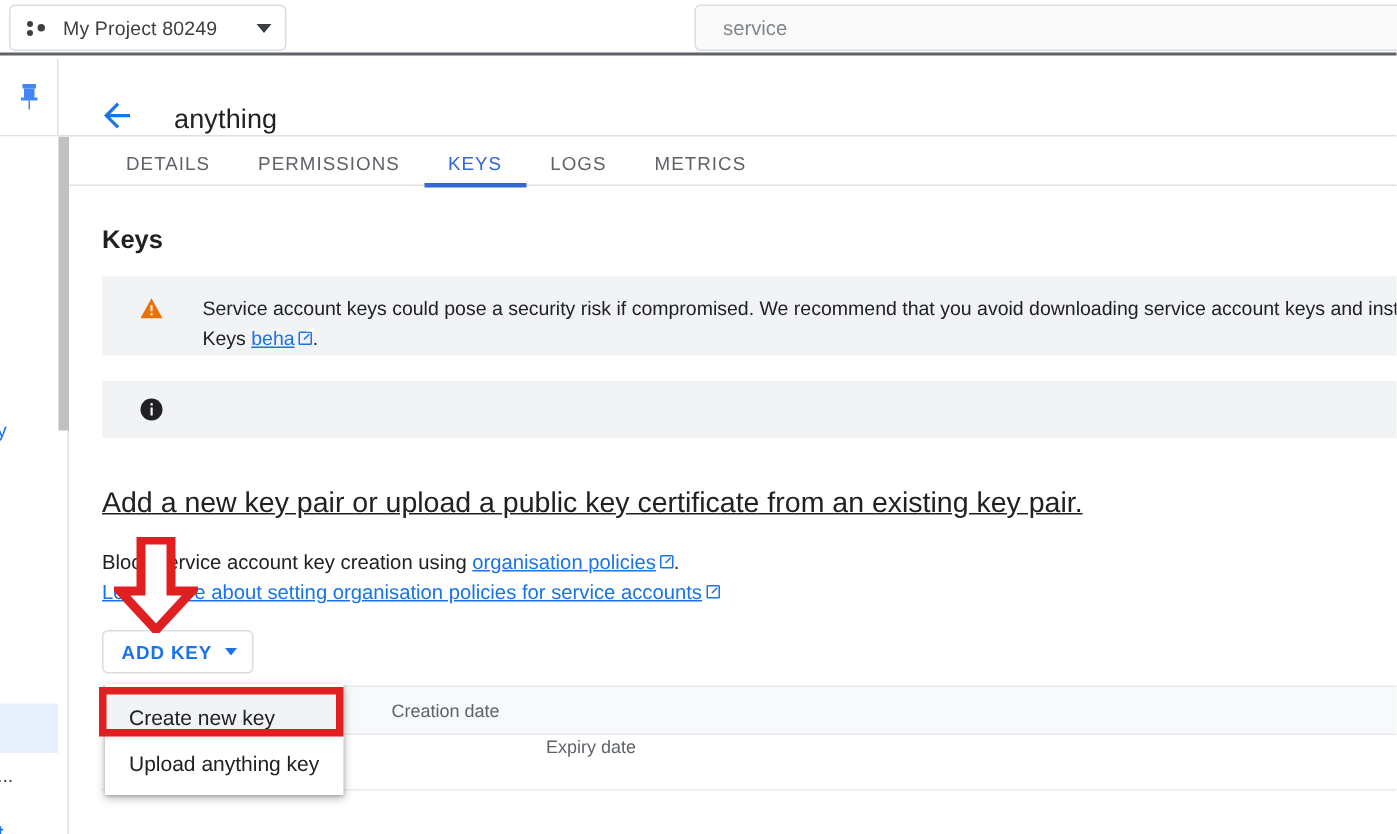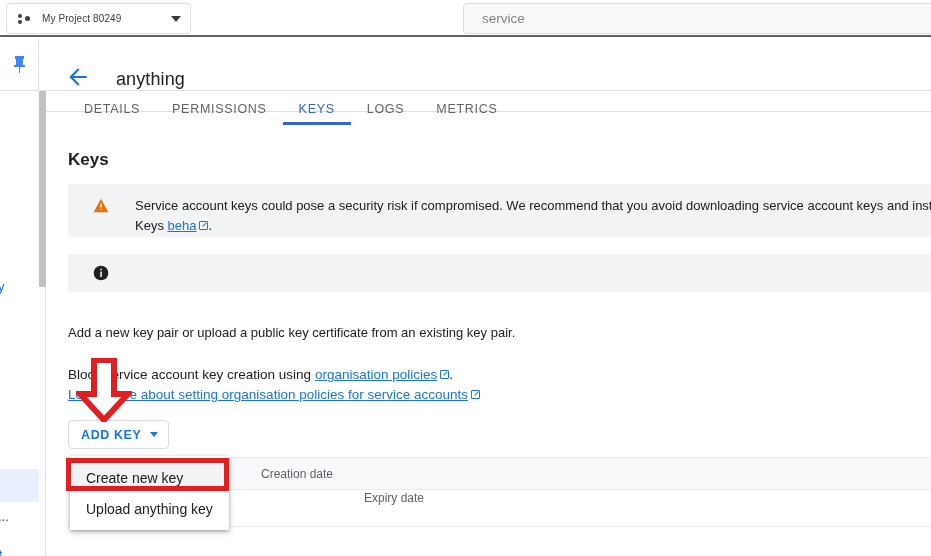--- a/index.html
+++ b/index.html
@@ -30,21 +30,21 @@
     cursor: pointer;
   }
   #project-chip .dots { width: 15px; height: 15px; position: relative; flex: 0 0 auto; }
   #project-chip .dots i {
     position: absolute; background: #3c4043; border-radius: 50%;
   }
   #project-chip .dots i:nth-child(1) { width: 4px; height: 4px; left: 0px; top: 3px; }
   #project-chip .dots i:nth-child(2) { width: 4px; height: 4px; left: 0px; top: 9px; }
   #project-chip .dots i:nth-child(3) { width: 5px; height: 5px; left: 7px; top: 5px; }
   #project-chip .chip-label {
-    font-size: 10px; color: #3c4043; margin-left: 9px;
+    font-size: 13px; color: #3c4043; margin-left: 9px;
     white-space: nowrap; letter-spacing: .1px;
   }
   #project-chip .caret {
     margin-left: auto;
     width: 0; height: 0;
     border-left: 5px solid transparent;
     border-right: 5px solid transparent;
     border-top: 6px solid #3c4043;
   }
   #search-box {
@@ -132,21 +132,21 @@
   }
   #back-arrow svg { display: block; }
   #page-title {
     margin-left: 25px;
     font-size: 18px; color: #202124; letter-spacing: .1px;
   }
 
   
   #tabbar {
     position: absolute; left: 46px; top: 92px;
-    width: 885px; height: 20px;
+    width: 885px; height: 32px;
     background: #fff;
     border-bottom: 1px solid #e0e0e0;
     display: flex; align-items: flex-start;
     padding-left: 22px;
   }
   .tab {
     position: relative;
     height: 33px;
     display: flex; align-items: center;
     padding: 0 16px;
@@ -202,21 +202,21 @@
     width: 5px; height: 1.3px; background: #1a73e8;
     transform: rotate(-45deg); transform-origin: center;
   }
   .ext::before {
     content: ""; position: absolute; right: -2px; top: -2.6px;
     width: 5px; height: 1.3px; background: #fff;
   }
 
   #para-add {
     position: absolute; left: 22px; top: 199px;
-    font-size: 13px; color: #202124;
+    font-size: 19px; color: #202124; text-decoration: underline;
   }
   #para-block {
     position: absolute; left: 22px; top: 238px;
     font-size: 13.5px; color: #202124; line-height: 22px;
   }
   #para-learn {
     position: absolute; left: 22px; top: 258px;
     font-size: 13.5px; line-height: 22px;
   }
 

